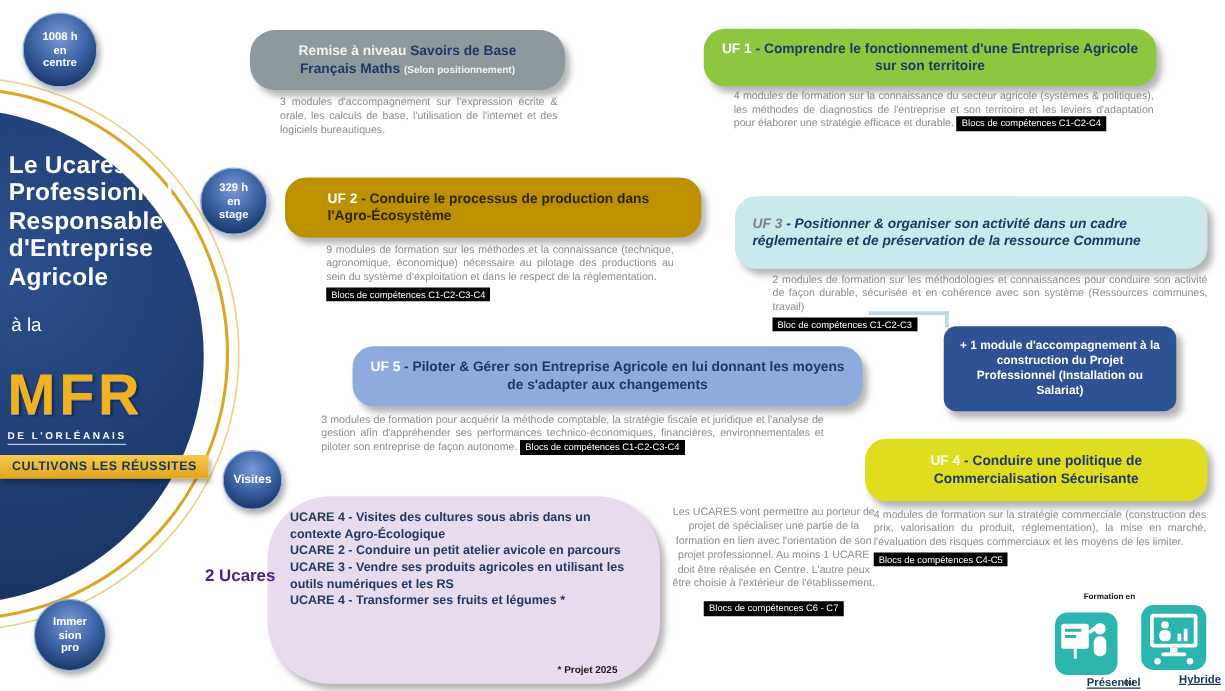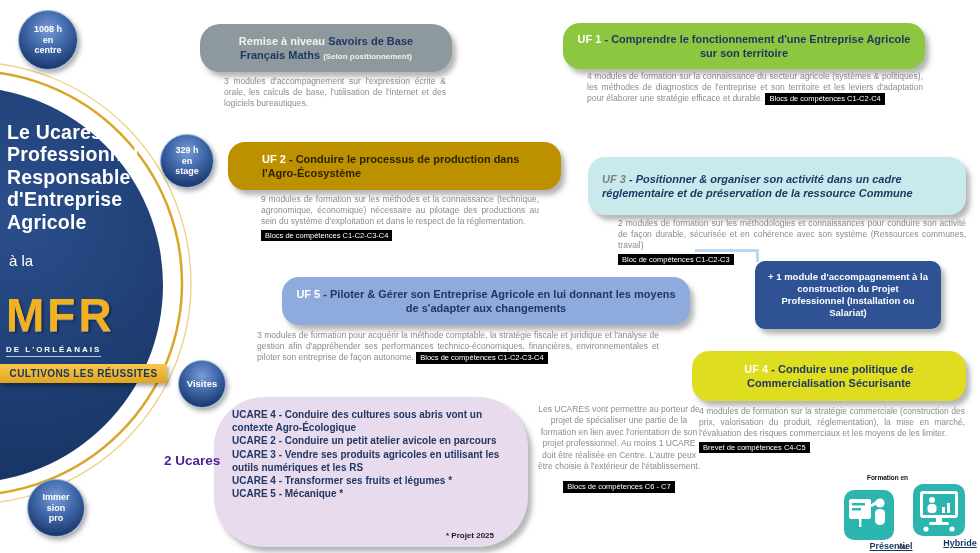--- a/index.html
+++ b/index.html
@@ -197,30 +197,29 @@
   <div class="desc" id="uf5-desc">
     <span>3 modules de formation pour acquérir la méthode comptable, la stratégie fiscale et juridique et l'analyse de gestion afin d'appréhender ses performances technico-économiques, financières, environnementales et piloter son entreprise de façon autonome.</span>
     <span class="badge">Blocs de compétences C1-C2-C3-C4</span>
   </div>
 
   <div class="pill center" id="uf4-box">
     <div><span class="lbl-white">UF 4</span> <span class="t-navy">- Conduire une politique de Commercialisation Sécurisante</span></div>
   </div>
   <div class="desc" id="uf4-desc">
     <span>4 modules de formation sur la stratégie commerciale (construction des prix, valorisation du produit, réglementation), la mise en marché, l'évaluation des risques commerciaux et les moyens de les limiter.</span>
-    <div class="badge-row"><span class="badge">Brevet de compétences C4-C5</span></div>
+    <div class="badge-row"><span class="badge">Blocs de compétences C4-C5</span></div>
   </div>
 
   <div id="ucares-count">2 Ucares</div>
   <div id="ucares-box">
-    <div class="ucare-item"><span>UCARE 4</span><span> - Conduire des cultures sous abris vont un contexte Agro-Écologique</span></div>
+    <div class="ucare-item"><span>UCARE 4</span><span> - Visites des cultures sous abris dans un contexte Agro-Écologique</span></div>
     <div class="ucare-item"><span>UCARE 2</span><span> - Conduire un petit atelier avicole en parcours</span></div>
     <div class="ucare-item"><span>UCARE 3</span><span> - Vendre ses produits agricoles en utilisant les outils numériques et les RS</span></div>
     <div class="ucare-item"><span>UCARE 4</span><span> - Transformer ses fruits et légumes *</span></div>
-    <div class="ucare-item"><span>UCARE 5</span><span> - Mécanique *</span></div>
     <div id="ucares-footnote">* Projet 2025</div>
   </div>
 
   <div id="ucares-note">
     <span>Les UCARES vont permettre au porteur de projet de spécialiser une partie de la formation en lien avec l'orientation de son projet professionnel. Au moins 1 UCARE doit être réalisée en Centre. L'autre peux être choisie à l'extérieur de l'établissement.</span>
     <br>
     <span class="badge">Blocs de compétences C6 - C7</span>
   </div>
 
   <div id="formation-label">Formation en</div>

